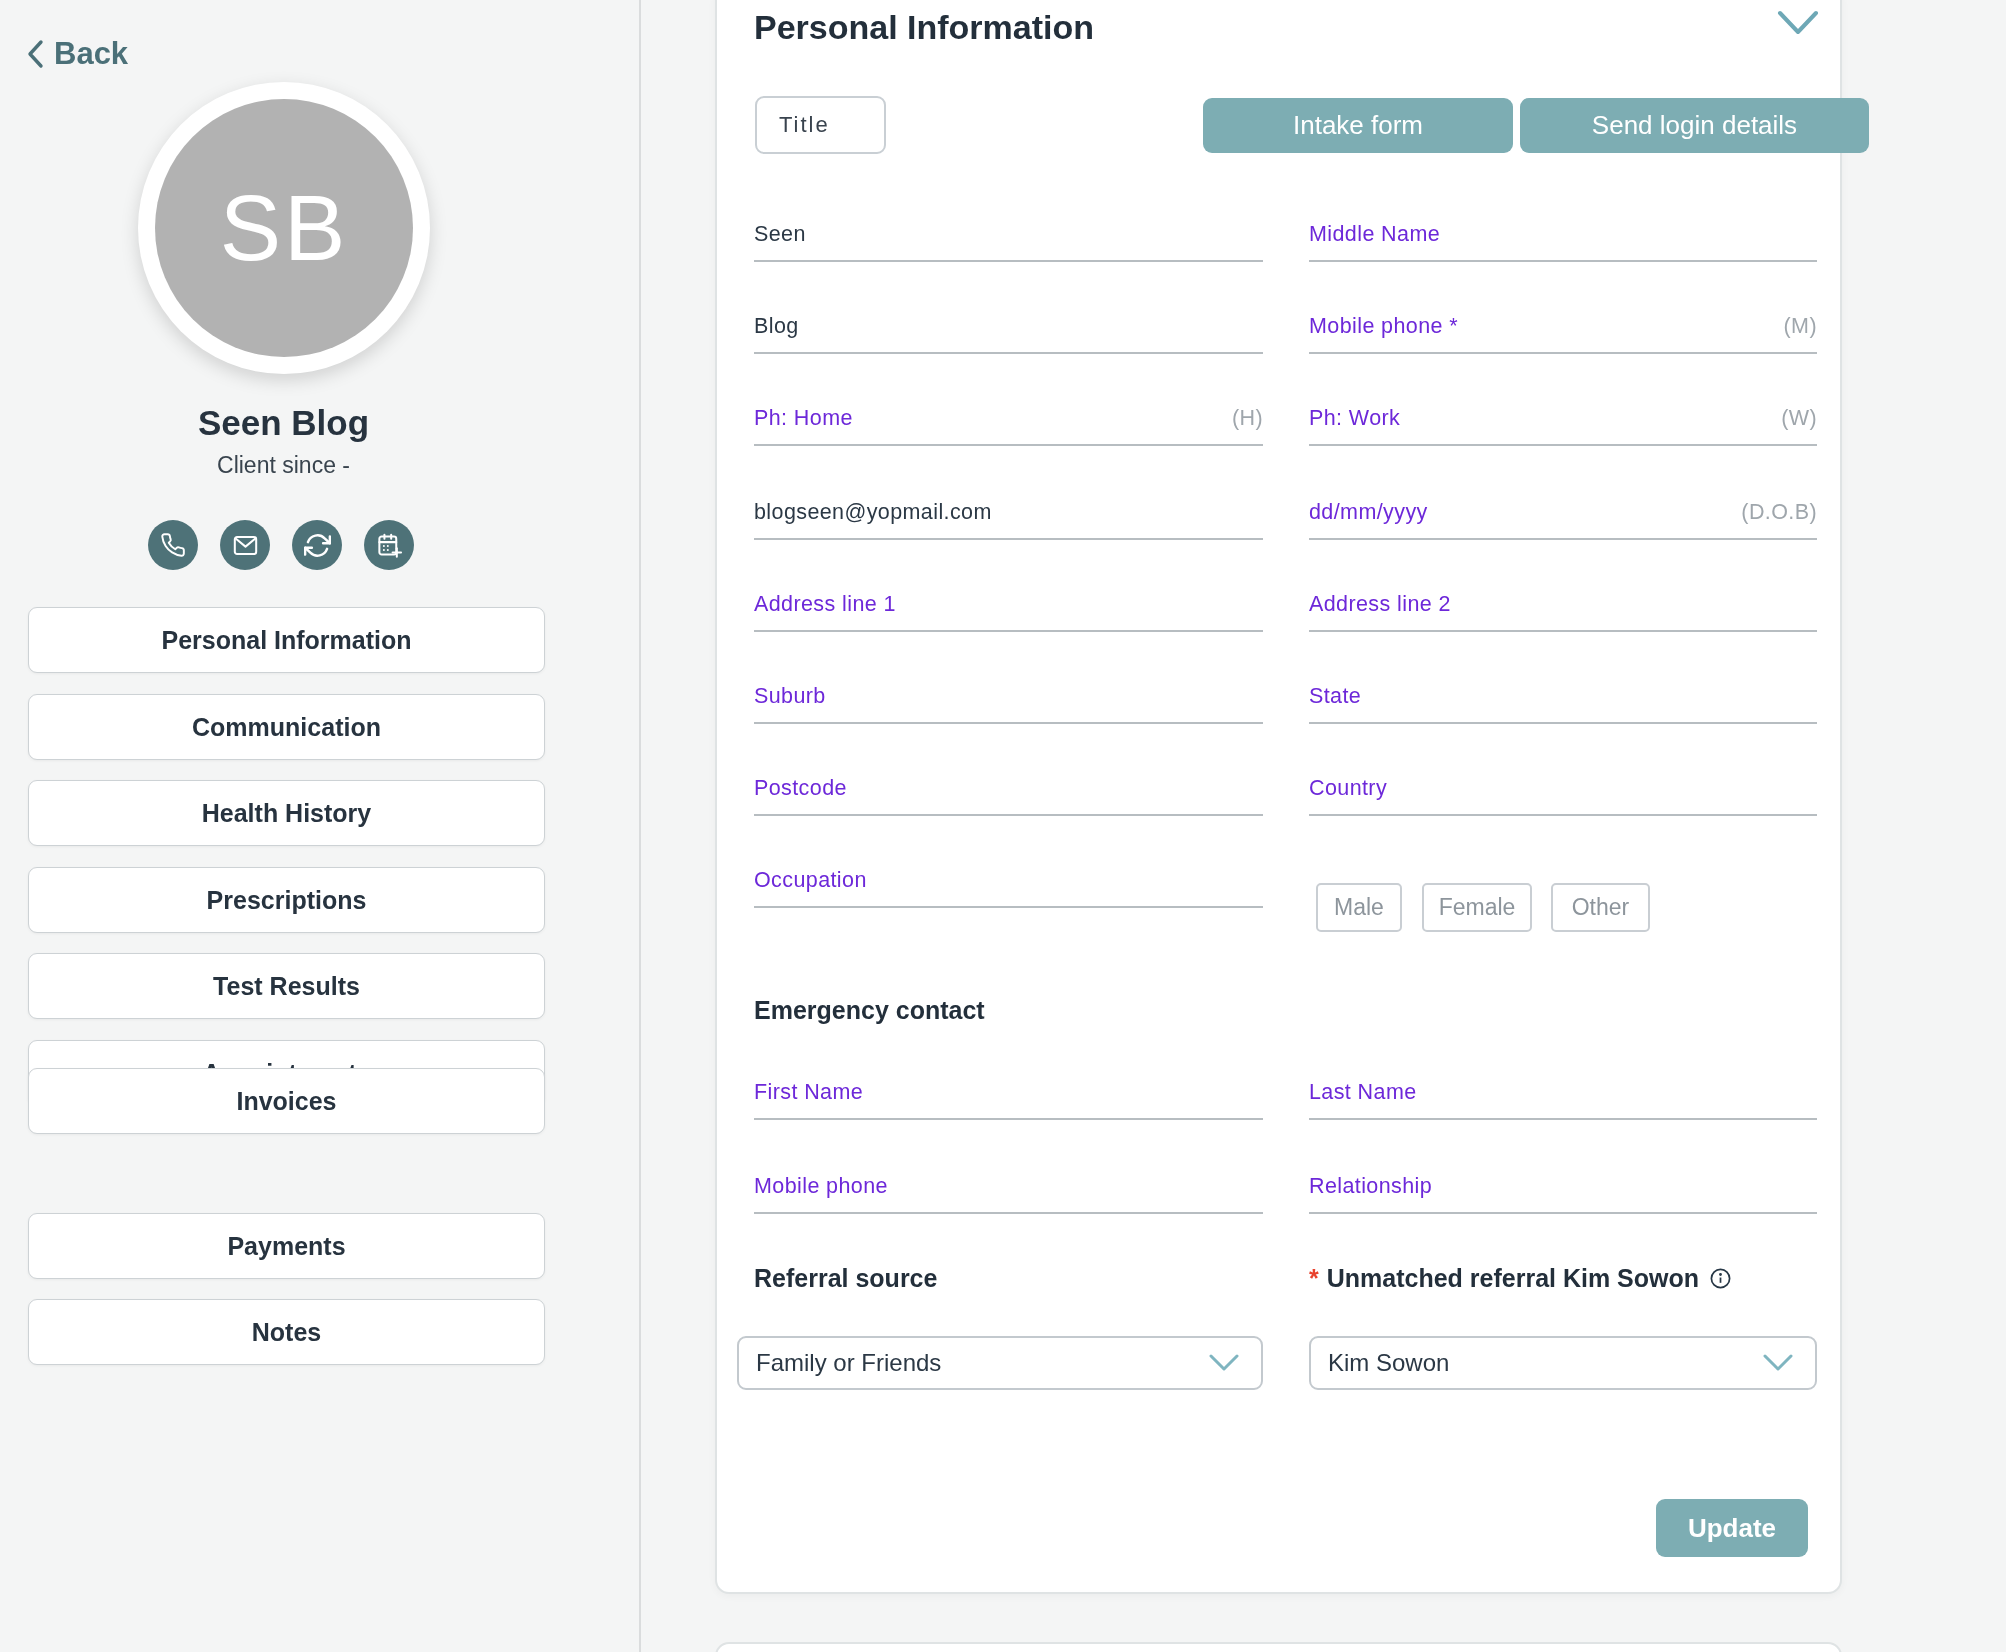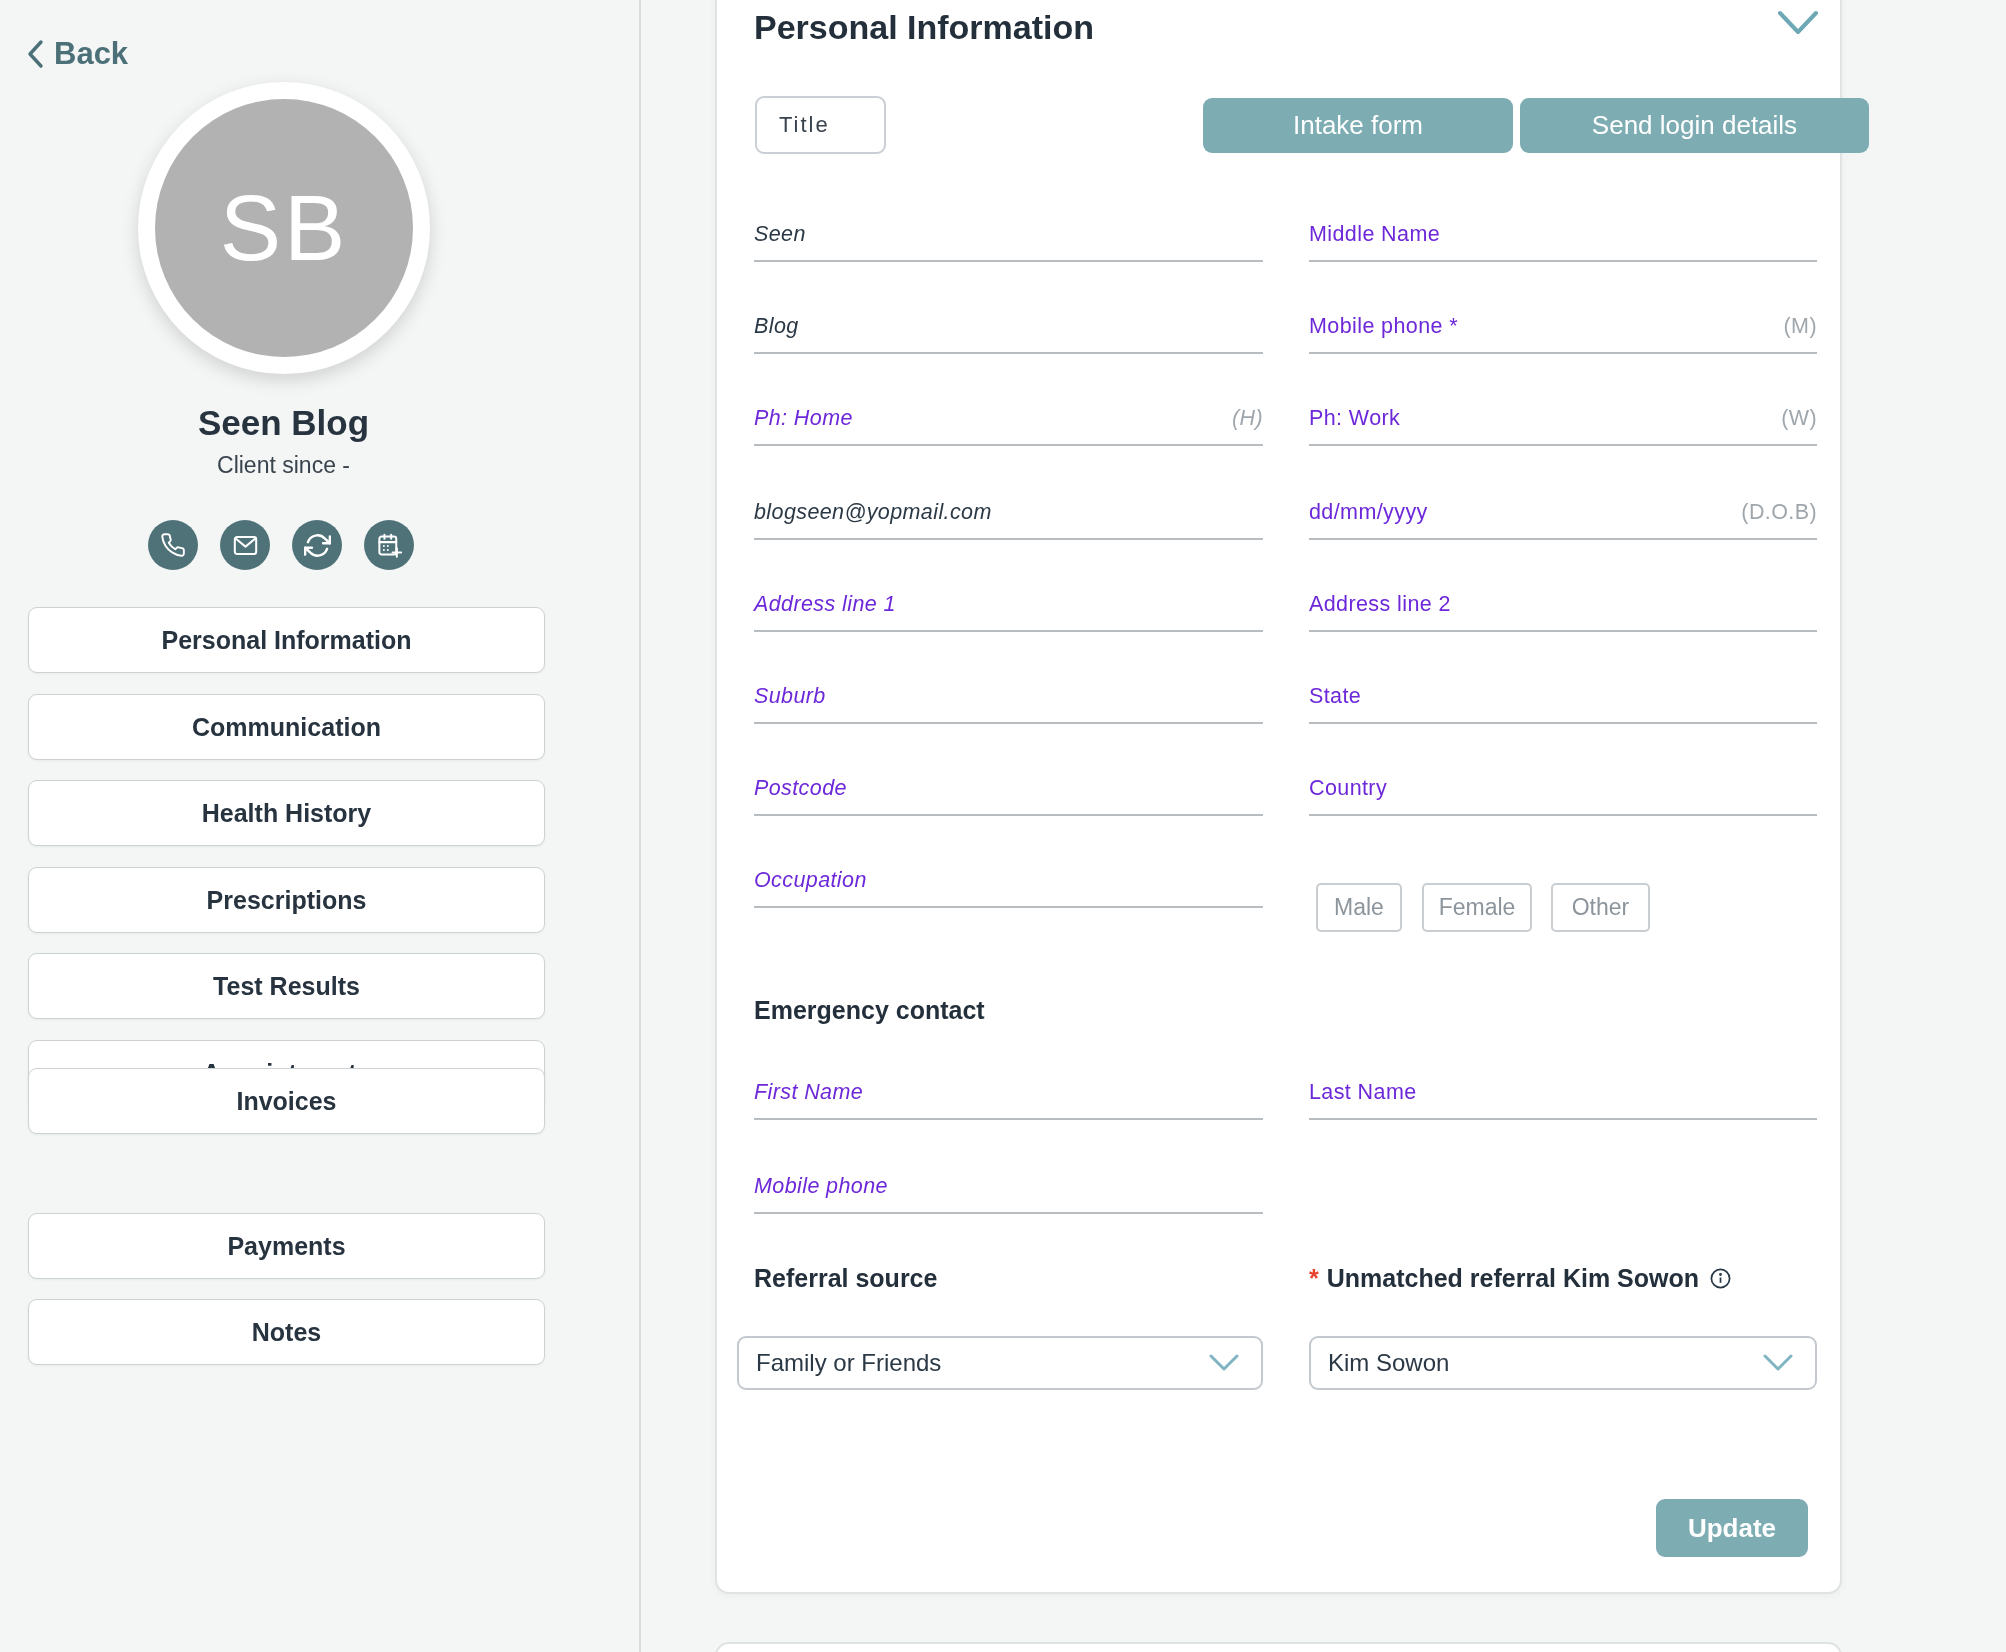--- a/index.html
+++ b/index.html
@@ -77,21 +77,21 @@
   }
   .btn-intake { left:486px; width:310px; }
   .btn-sendlogin { left:803px; width:349px; }
 
   .field {
     position:absolute; height:60px; width:509px;
     border-bottom:2px solid #b7bdc1;
     display:flex; justify-content:space-between; align-items:flex-end;
     padding-bottom:13px; font-size:21.5px; letter-spacing:.4px; cursor:text;
   }
-  .col-l { left:37px;font-style:italic; }
+  .col-l { left:37px; }
   .col-r { left:592px; width:508px; }
   .val.filled { color:#2b3845; }
   .val.empty  { color:#6d28d9; }
   .suffix { color:#9fa6ac; }
 
   .gender-btn {
     position:absolute; top:897px; height:49px;
     background:#fff; border:2px solid #c9ced3; border-radius:5px;
     color:#8d959c; font-size:23px; font-family:"Liberation Sans",sans-serif;
     display:flex; align-items:center; justify-content:center; cursor:pointer;
@@ -292,20 +292,23 @@
   <div class="field col-l" style="top:1074px">
       <span class="val empty">First Name</span>
     </div>
   <div class="field col-r" style="top:1074px">
       <span class="val empty">Last Name</span>
     </div>
 
   <div class="field col-l" style="top:1168px">
       <span class="val empty">Mobile phone</span>
     </div>
+  <div class="field col-r" style="top:1168px">
+      <span class="val empty">Relationship</span>
+    </div>
 
   <div class="section-heading" style="left:37px; top:1278px">Referral source</div>
 
   <div class="section-heading" style="left:592px; top:1278px">
     <span class="req-star">*</span><span>Unmatched referral Kim Sowon</span><span class="info-ic"><svg width="23" height="23" viewBox="0 0 24 24" fill="none" stroke="#273746" stroke-width="1.8">
           <circle cx="12" cy="12" r="9.5"></circle>
           <line x1="12" y1="11" x2="12" y2="16.5"></line>
           <circle cx="12" cy="7.8" r="0.6" fill="#273746"></circle>
         </svg></span>
   </div>

